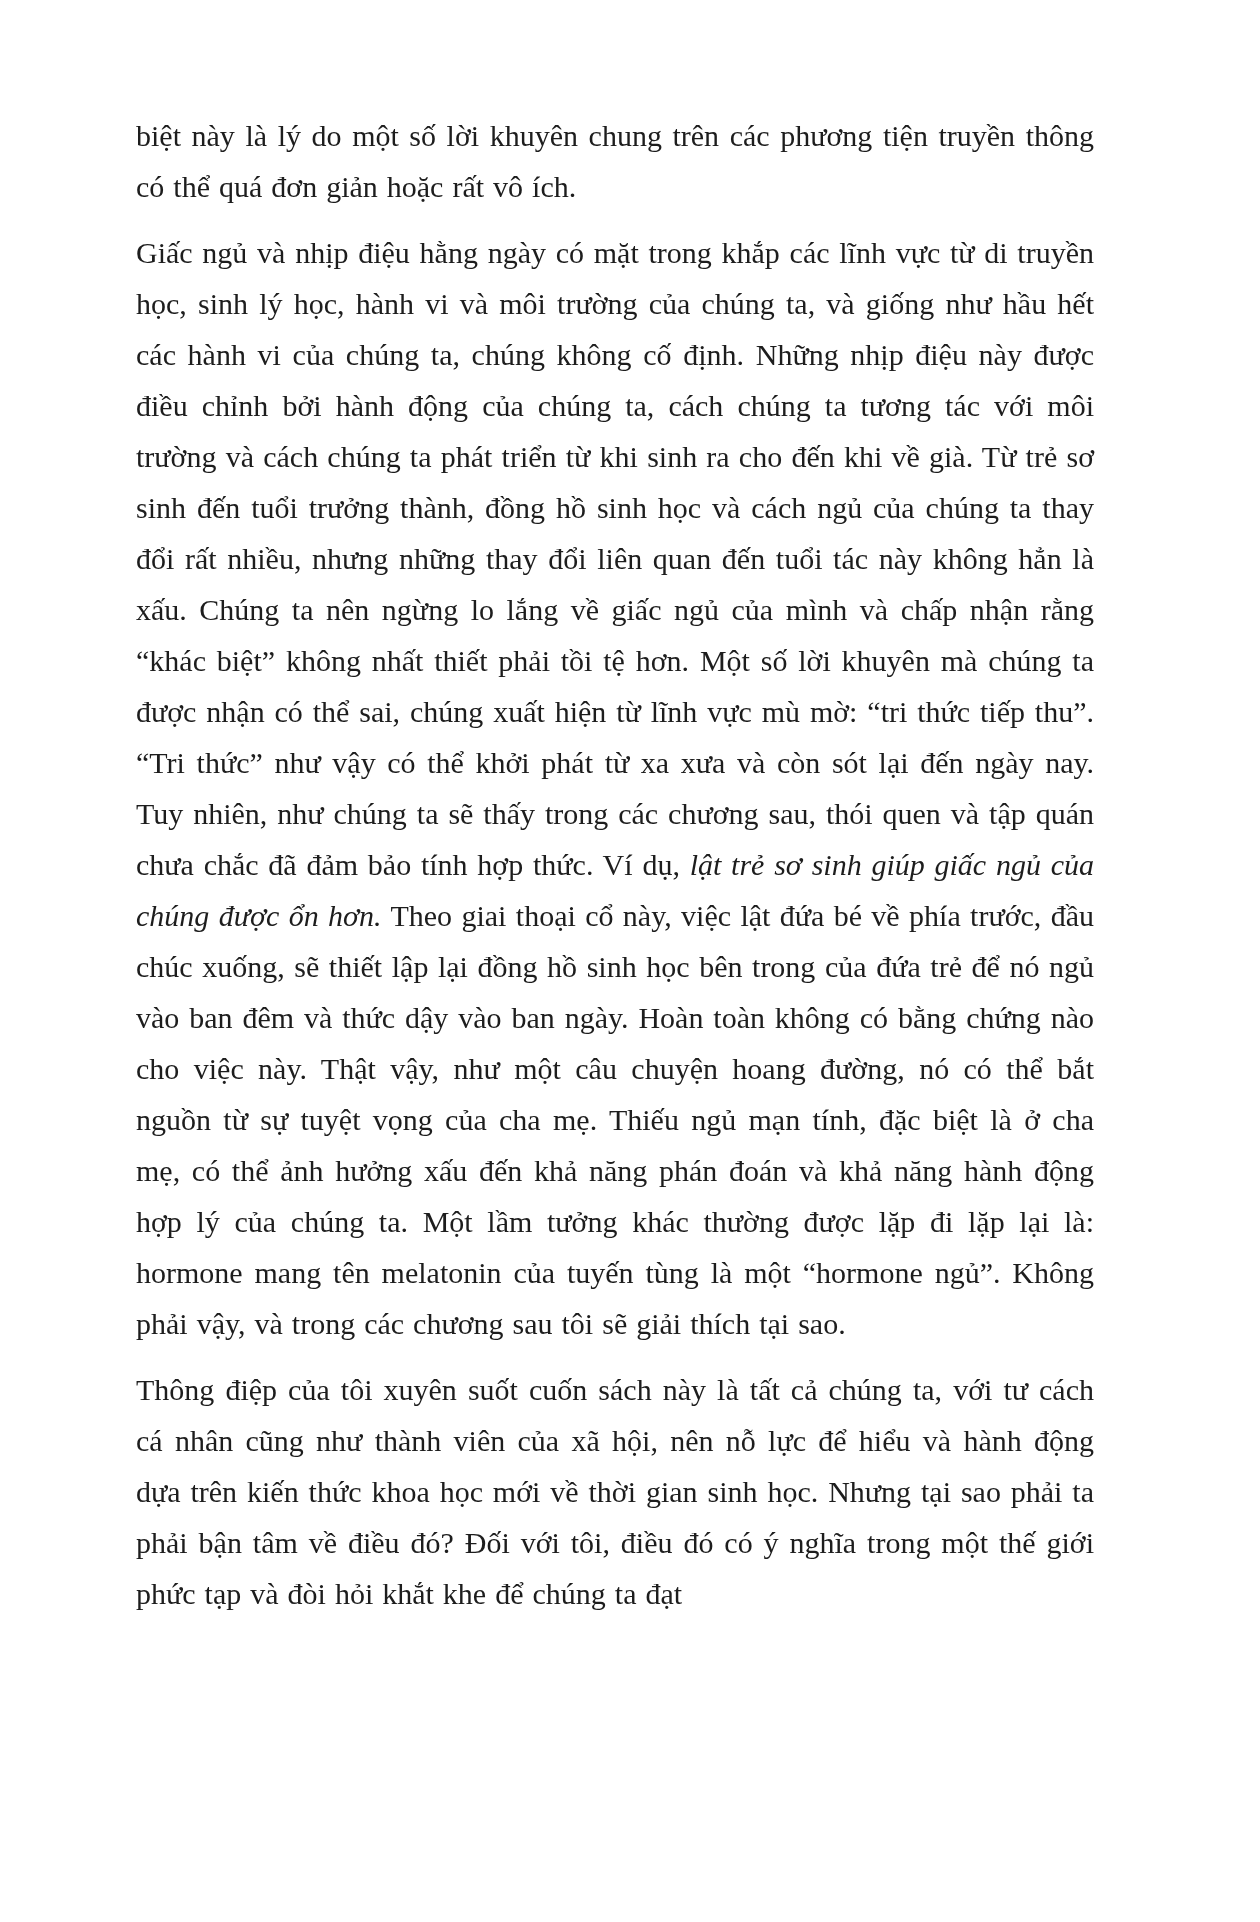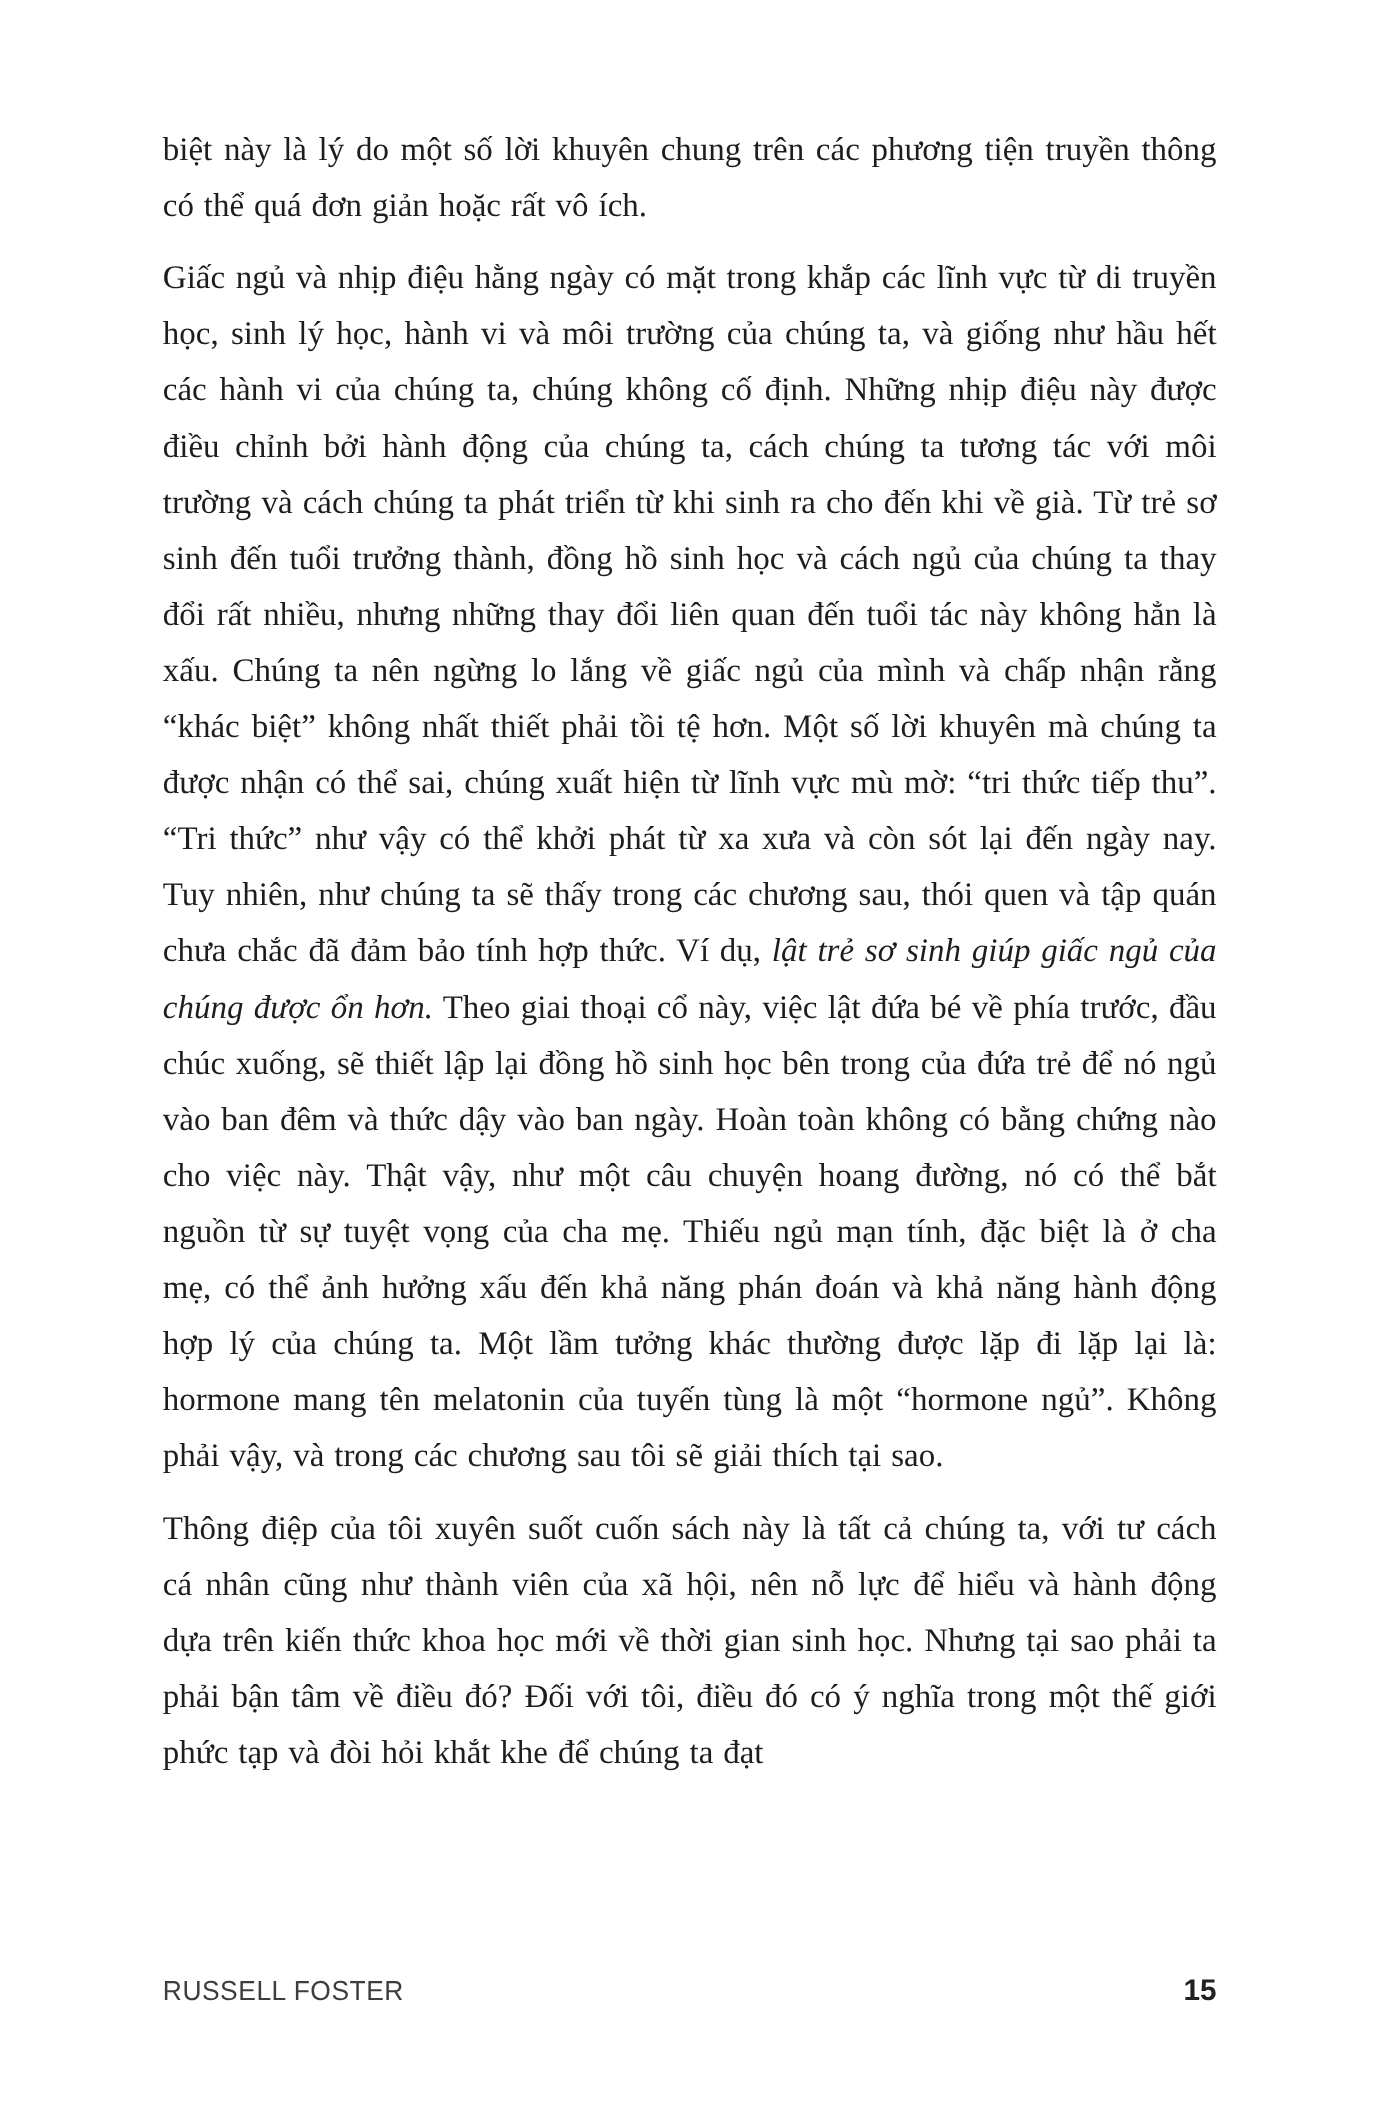--- a/index.html
+++ b/index.html
@@ -13,21 +13,21 @@
     position: relative;
     font-family: "Liberation Serif", serif;
   }
   .page {
     position: absolute;
     inset: 0;
     background: #ffffff;
   }
   .text-column {
     position: absolute;
-    left: 148px;
+    left: 136px;
     top: 110px;
     width: 958px;
     text-align: justify;
     font-size: 30px;
     line-height: 51px;
     color: #1d1d1d;
     word-spacing: 1.5px;
   }
   .para {
     margin: 0 0 15px 0;
@@ -67,18 +67,14 @@
   <div class="text-column">
 
     <p class="para"><span>biệt này là lý do một số lời khuyên chung trên các phương tiện truyền thông có thể quá đơn giản hoặc rất vô ích.</span></p>
 
     <p class="para"><span>Giấc ngủ và nhịp điệu hằng ngày có mặt trong khắp các lĩnh vực từ di truyền học, sinh lý học, hành vi và môi trường của chúng ta, và giống như hầu hết các hành vi của chúng ta, chúng không cố định. Những nhịp điệu này được điều chỉnh bởi hành động của chúng ta, cách chúng ta tương tác với môi trường và cách chúng ta phát triển từ khi sinh ra cho đến khi về già. Từ trẻ sơ sinh đến tuổi trưởng thành, đồng hồ sinh học và cách ngủ của chúng ta thay đổi rất nhiều, nhưng những thay đổi liên quan đến tuổi tác này không hẳn là xấu. Chúng ta nên ngừng lo lắng về giấc ngủ của mình và chấp nhận rằng “khác biệt” không nhất thiết phải tồi tệ hơn. Một số lời khuyên mà chúng ta được nhận có thể sai, chúng xuất hiện từ lĩnh vực mù mờ: “tri thức tiếp thu”. “Tri thức” như vậy có thể khởi phát từ xa xưa và còn sót lại đến ngày nay. Tuy nhiên, như chúng ta sẽ thấy trong các chương sau, thói quen và tập quán chưa chắc đã đảm bảo tính hợp thức. Ví dụ, </span><em>lật trẻ sơ sinh giúp giấc ngủ của chúng được ổn hơn.</em><span> Theo giai thoại cổ này, việc lật đứa bé về phía trước, đầu chúc xuống, sẽ thiết lập lại đồng hồ sinh học bên trong của đứa trẻ để nó ngủ vào ban đêm và thức dậy vào ban ngày. Hoàn toàn không có bằng chứng nào cho việc này. Thật vậy, như một câu chuyện hoang đường, nó có thể bắt nguồn từ sự tuyệt vọng của cha mẹ. Thiếu ngủ mạn tính, đặc biệt là ở cha mẹ, có thể ảnh hưởng xấu đến khả năng phán đoán và khả năng hành động hợp lý của chúng ta. Một lầm tưởng khác thường được lặp đi lặp lại là: hormone mang tên melatonin của tuyến tùng là một “hormone ngủ”. Không phải vậy, và trong các chương sau tôi sẽ giải thích tại sao.</span></p>
 
     <p class="para"><span>Thông điệp của tôi xuyên suốt cuốn sách này là tất cả chúng ta, với tư cách cá nhân cũng như thành viên của xã hội, nên nỗ lực để hiểu và hành động dựa trên kiến thức khoa học mới về thời gian sinh học. Nhưng tại sao phải ta phải bận tâm về điều đó? Đối với tôi, điều đó có ý nghĩa trong một thế giới phức tạp và đòi hỏi khắt khe để chúng ta đạt</span></p>
 
   </div>
 
-  <div class="footer">
-    <span class="author">RUSSELL FOSTER</span>
-    <span class="pagenum">15</span>
-  </div>
 
 </div>
 
 </body></html>

